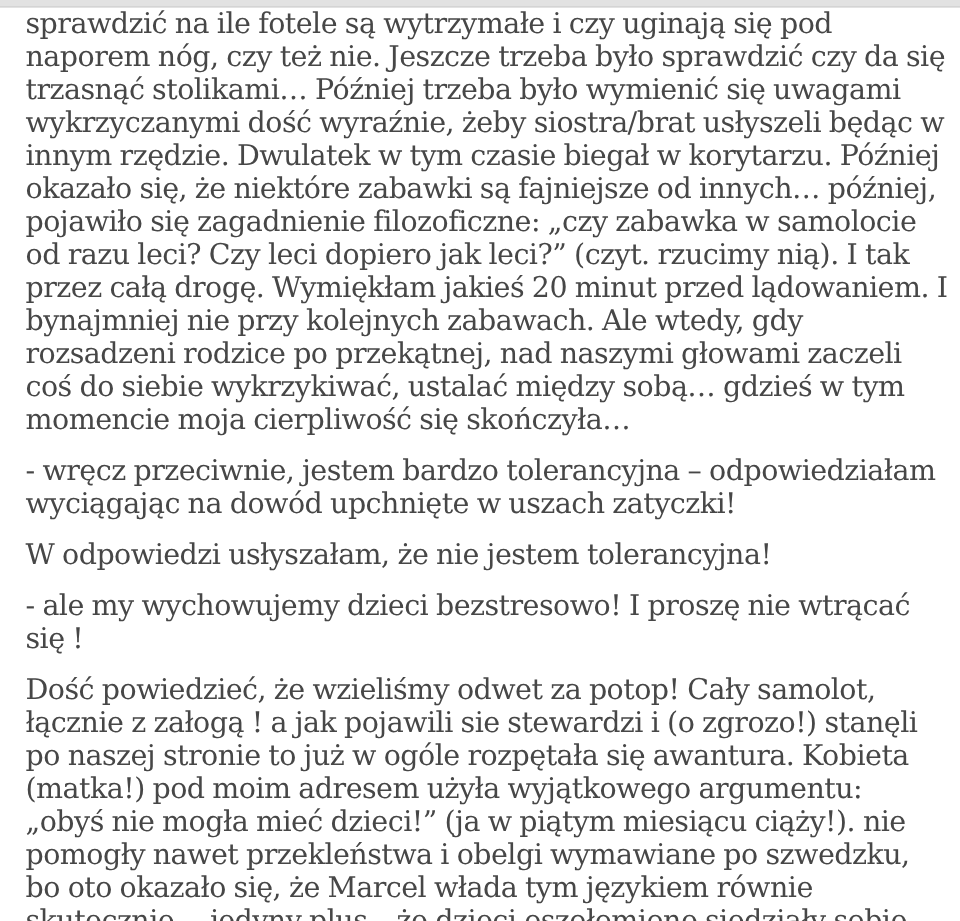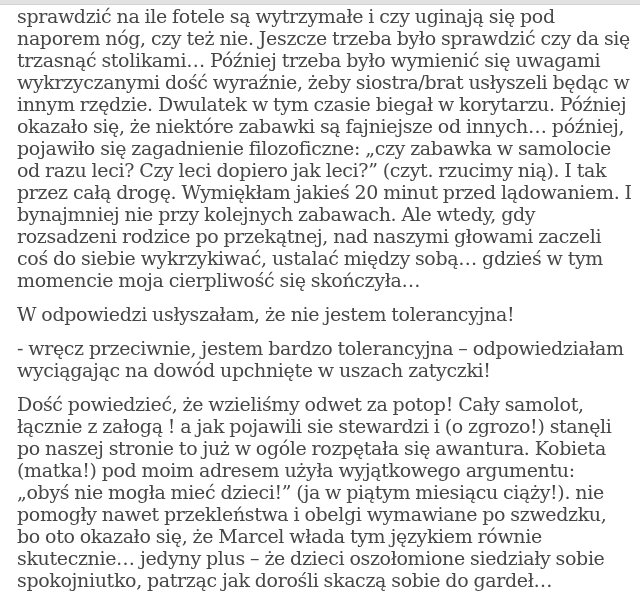--- a/index.html
+++ b/index.html
@@ -40,17 +40,18 @@
     margin-top: 56px;
   }
 </style>
 </head>
 <body>
 
 <div class="top-bar"></div>
 
 <div class="article">
   <p>sprawdzić na ile fotele są wytrzymałe i czy uginają się pod naporem nóg, czy też nie. Jeszcze trzeba było sprawdzić czy da się trzasnąć stolikami… Później trzeba było wymienić się uwagami wykrzyczanymi dość wyraźnie, żeby siostra/brat usłyszeli będąc w innym rzędzie. Dwulatek w tym czasie biegał w korytarzu. Później okazało się, że niektóre zabawki są fajniejsze od innych… później, pojawiło się zagadnienie filozoficzne: „czy zabawka w samolocie od razu leci? Czy leci dopiero jak leci?” (czyt. rzucimy nią). I tak przez całą drogę. Wymiękłam jakieś 20 minut przed lądowaniem. I bynajmniej nie przy kolejnych zabawach. Ale wtedy, gdy rozsadzeni rodzice po przekątnej, nad naszymi głowami zaczeli coś do siebie wykrzykiwać, ustalać między sobą… gdzieś w tym momencie moja cierpliwość się skończyła…</p>
+  <p>- wręcz przeciwnie, jestem bardzo tolerancyjna – odpowiedziałam wyciągając na dowód upchnięte w uszach zatyczki!</p>
   <p>W odpowiedzi usłyszałam, że nie jestem tolerancyjna!</p>
-  <p>- wręcz przeciwnie, jestem bardzo tolerancyjna – odpowiedziałam wyciągając na dowód upchnięte w uszach zatyczki!</p>
+  <p>- ale my wychowujemy dzieci bezstresowo! I proszę nie wtrącać się !</p>
   <p>Dość powiedzieć, że wzieliśmy odwet za potop! Cały samolot, łącznie z załogą ! a jak pojawili sie stewardzi i (o zgrozo!) stanęli po naszej stronie to już w ogóle rozpętała się awantura. Kobieta (matka!) pod moim adresem użyła wyjątkowego argumentu: „obyś nie mogła mieć dzieci!” (ja w piątym miesiącu ciąży!). nie pomogły nawet przekleństwa i obelgi wymawiane po szwedzku, bo oto okazało się, że Marcel włada tym językiem równie skutecznie… jedyny plus – że dzieci oszołomione siedziały sobie spokojniutko, patrząc jak dorośli skaczą sobie do gardeł…</p>
   <p class="spacer-before">Całe bezstresowe wychowanie diabli wzięli.</p>
 </div>
 
 </body></html>

